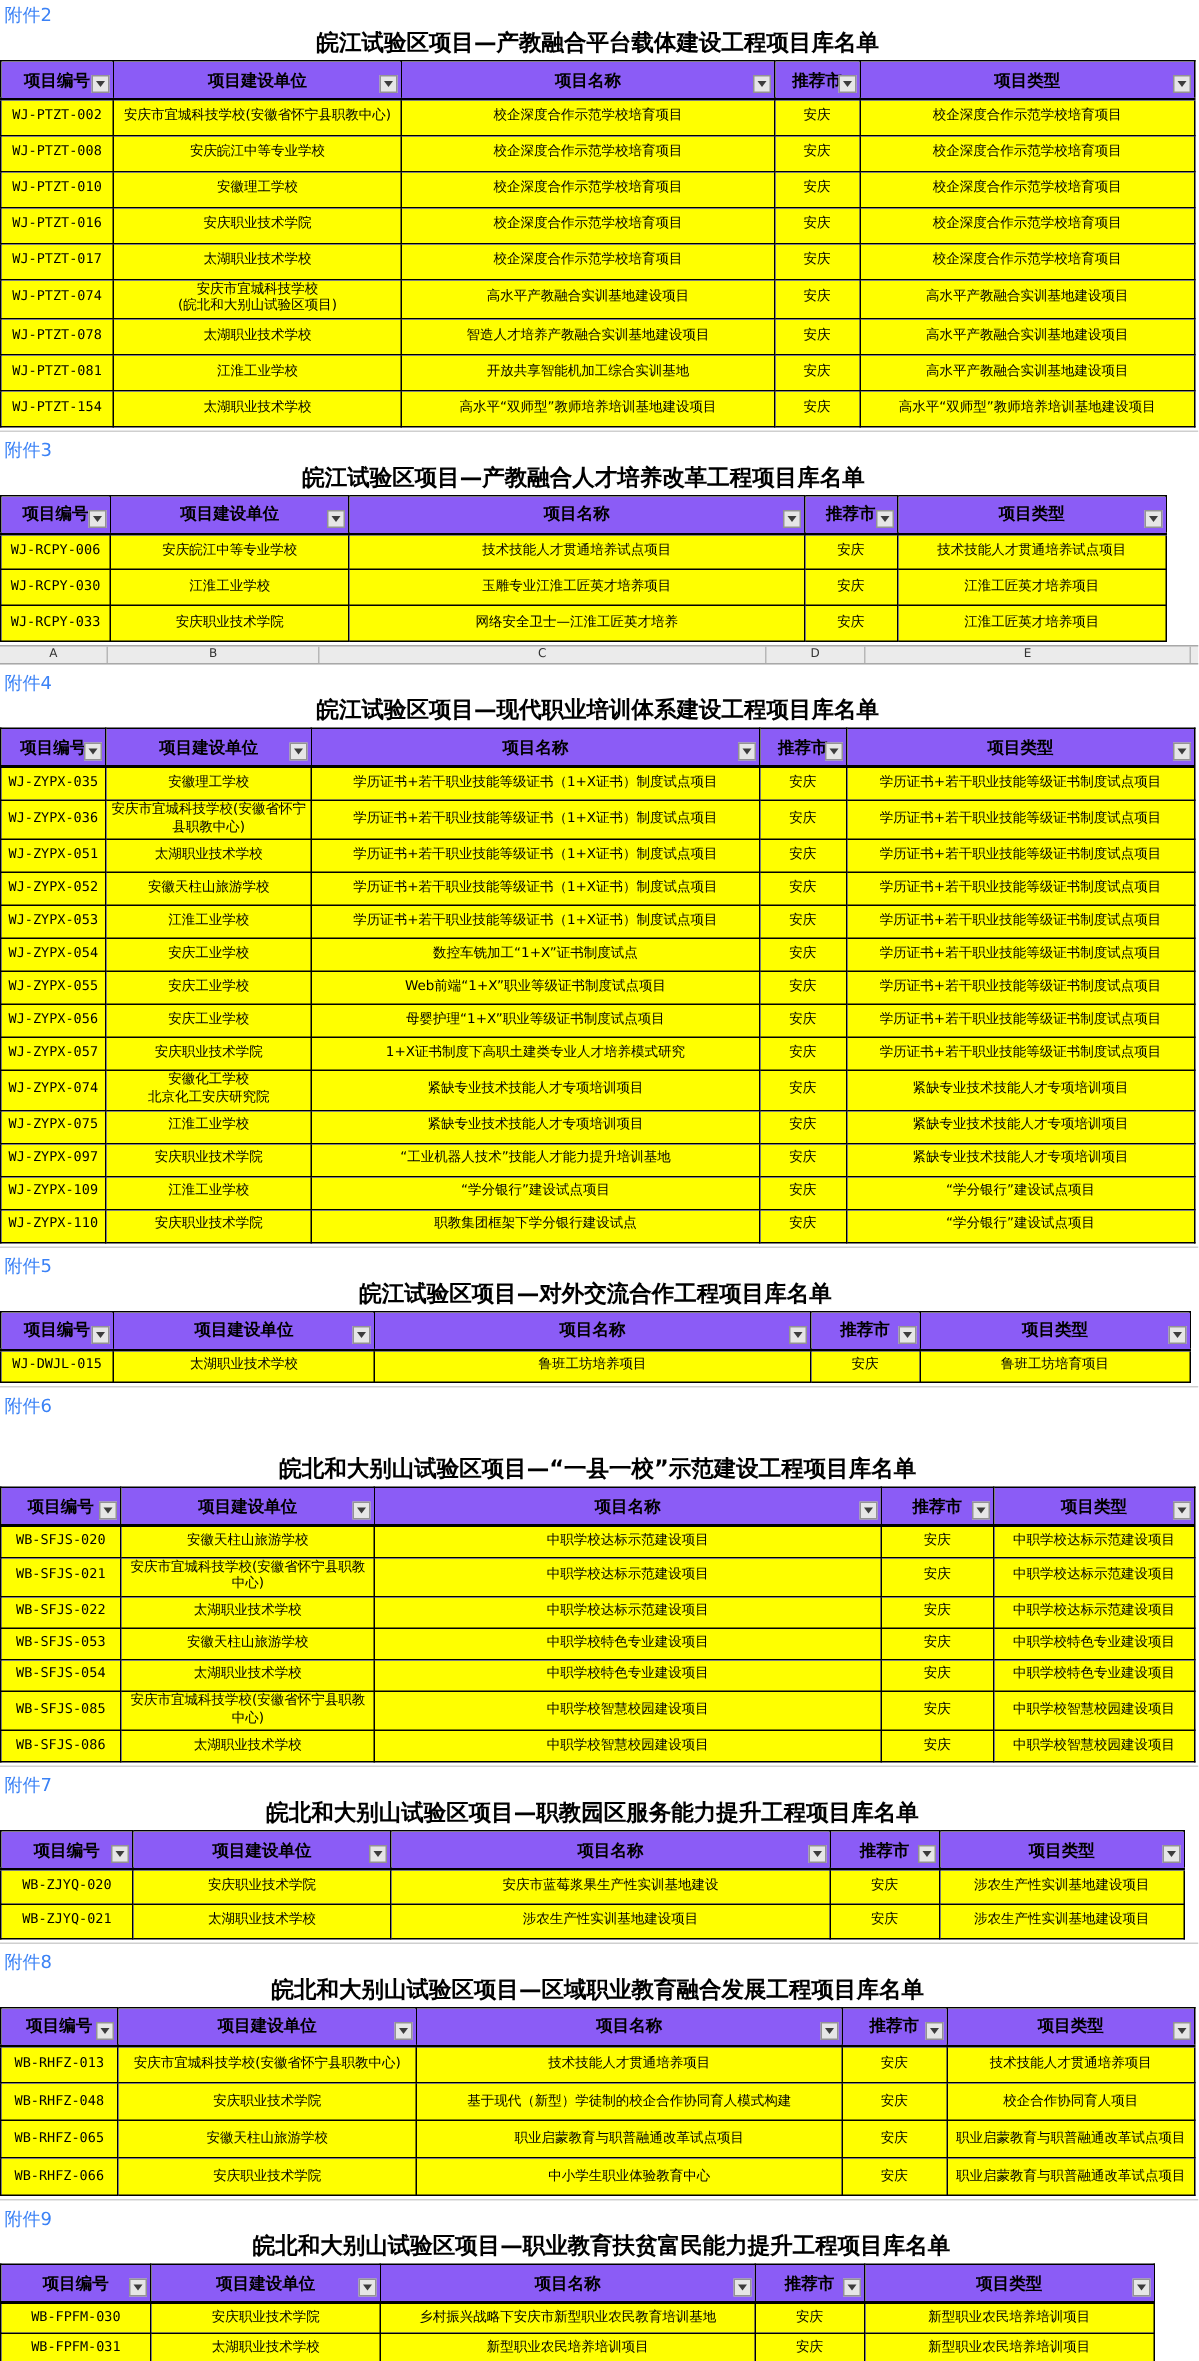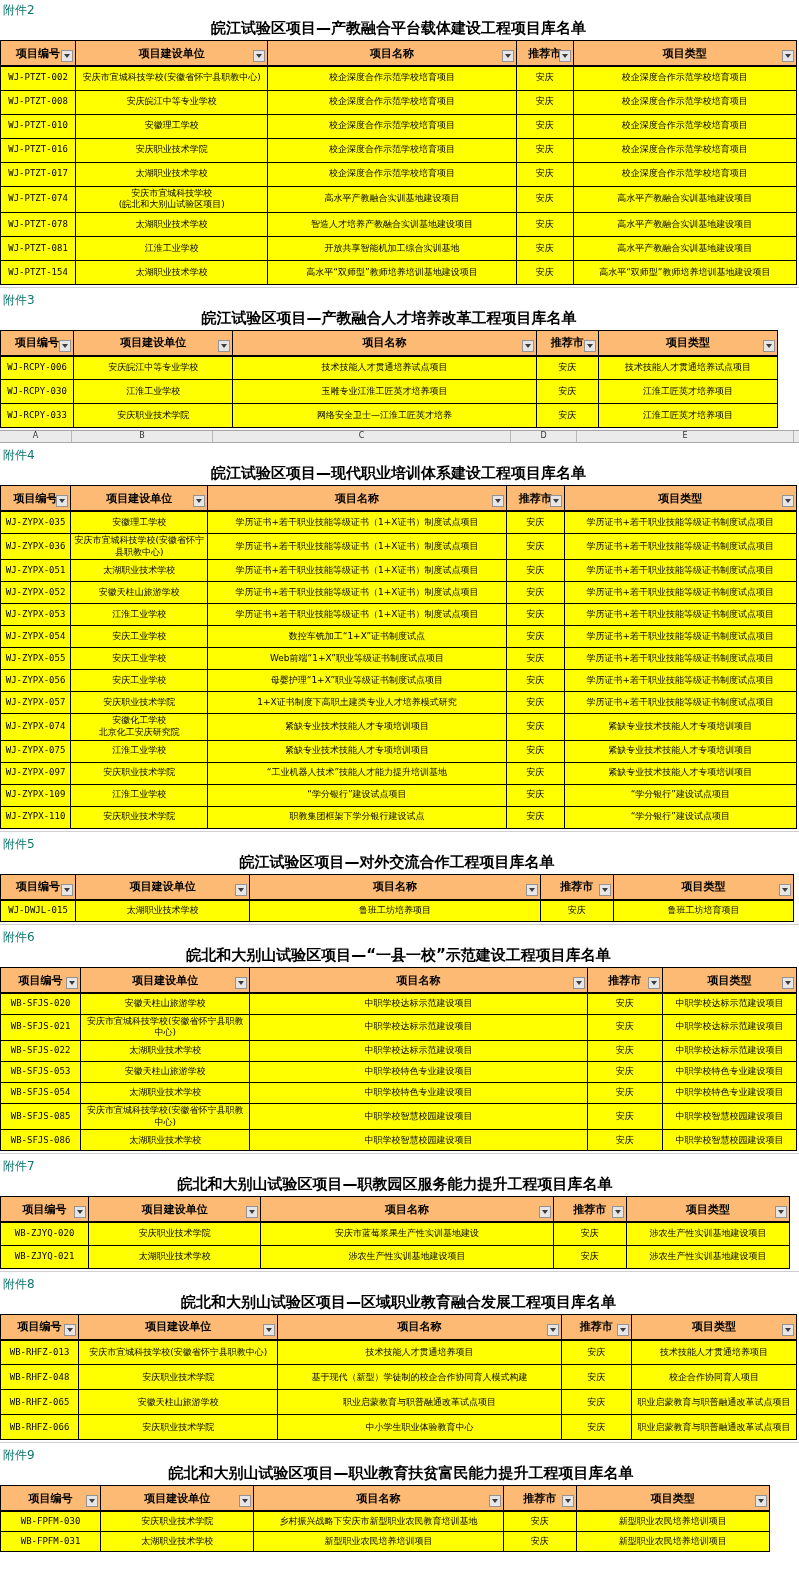--- a/index.html
+++ b/index.html
@@ -1,26 +1,26 @@
 <!DOCTYPE html>
 <html><head>
 <meta charset="utf-8">
 <style>
   html,body{margin:0;padding:0;background:#ffffff;}
   body{width:799px;font-family:"DejaVu Sans","Liberation Sans",sans-serif;color:#000;}
   #sheet{width:799px;overflow:hidden;}
 
   .section{position:relative;}
-  .att-label{font-size:12px;line-height:14px;padding:3px 0 1px 3px;color:#0f766e;}
+  .att-label{font-size:12px;line-height:14px;padding:3px 0 1px 3px;color:#3b82f6;}
   .tbl-title{font-size:15px;font-weight:bold;text-align:center;line-height:19px;padding:1px 0 2px 0;}
 
   table.grid{border-collapse:collapse;table-layout:fixed;border:1.5px solid #000;}
   table.grid th, table.grid td{border:1px solid #000;overflow:hidden;}
   table.grid th{
-    background:#fdba74;font-size:11px;font-weight:bold;text-align:center;
+    background:#8b5cf6;font-size:11px;font-weight:bold;text-align:center;
     position:relative;height:22px;padding:1px 2px;
   }
   table.grid thead tr{border-bottom:2px solid #000;}
   table.grid td{
     background:#ffff00;font-size:9px;text-align:center;vertical-align:middle;
     padding:1px 2px;line-height:1.3;white-space:pre-line;
   }
   td.code{font-family:"DejaVu Sans Mono","Liberation Mono",monospace;font-size:9px;letter-spacing:0;}
 
   .filter{
@@ -371,21 +371,21 @@
             <td>鲁班工坊培养项目</td>
             <td>安庆</td>
             <td>鲁班工坊培育项目</td>
           </tr>
         </tbody>
       </table>
     </div>
     <div class="seam"></div>
     <div class="section">
       <div class="att-label">附件6</div>
-      <div class="tbl-title" style="width: 797px;">皖北和大别山试验区项目—“一县一校”示范建设工程项目库名单</div>
+      <div class="tbl-title" style="width: 797px; margin-top: 24px;">皖北和大别山试验区项目—“一县一校”示范建设工程项目库名单</div>
       <table class="grid" style="width: 797px;">
         <colgroup>
           <col style="width: 80px;">
           <col style="width: 169px;">
           <col style="width: 337px;">
           <col style="width: 75px;">
           <col style="width: 134px;">
         </colgroup>
         <thead>
           <tr>

